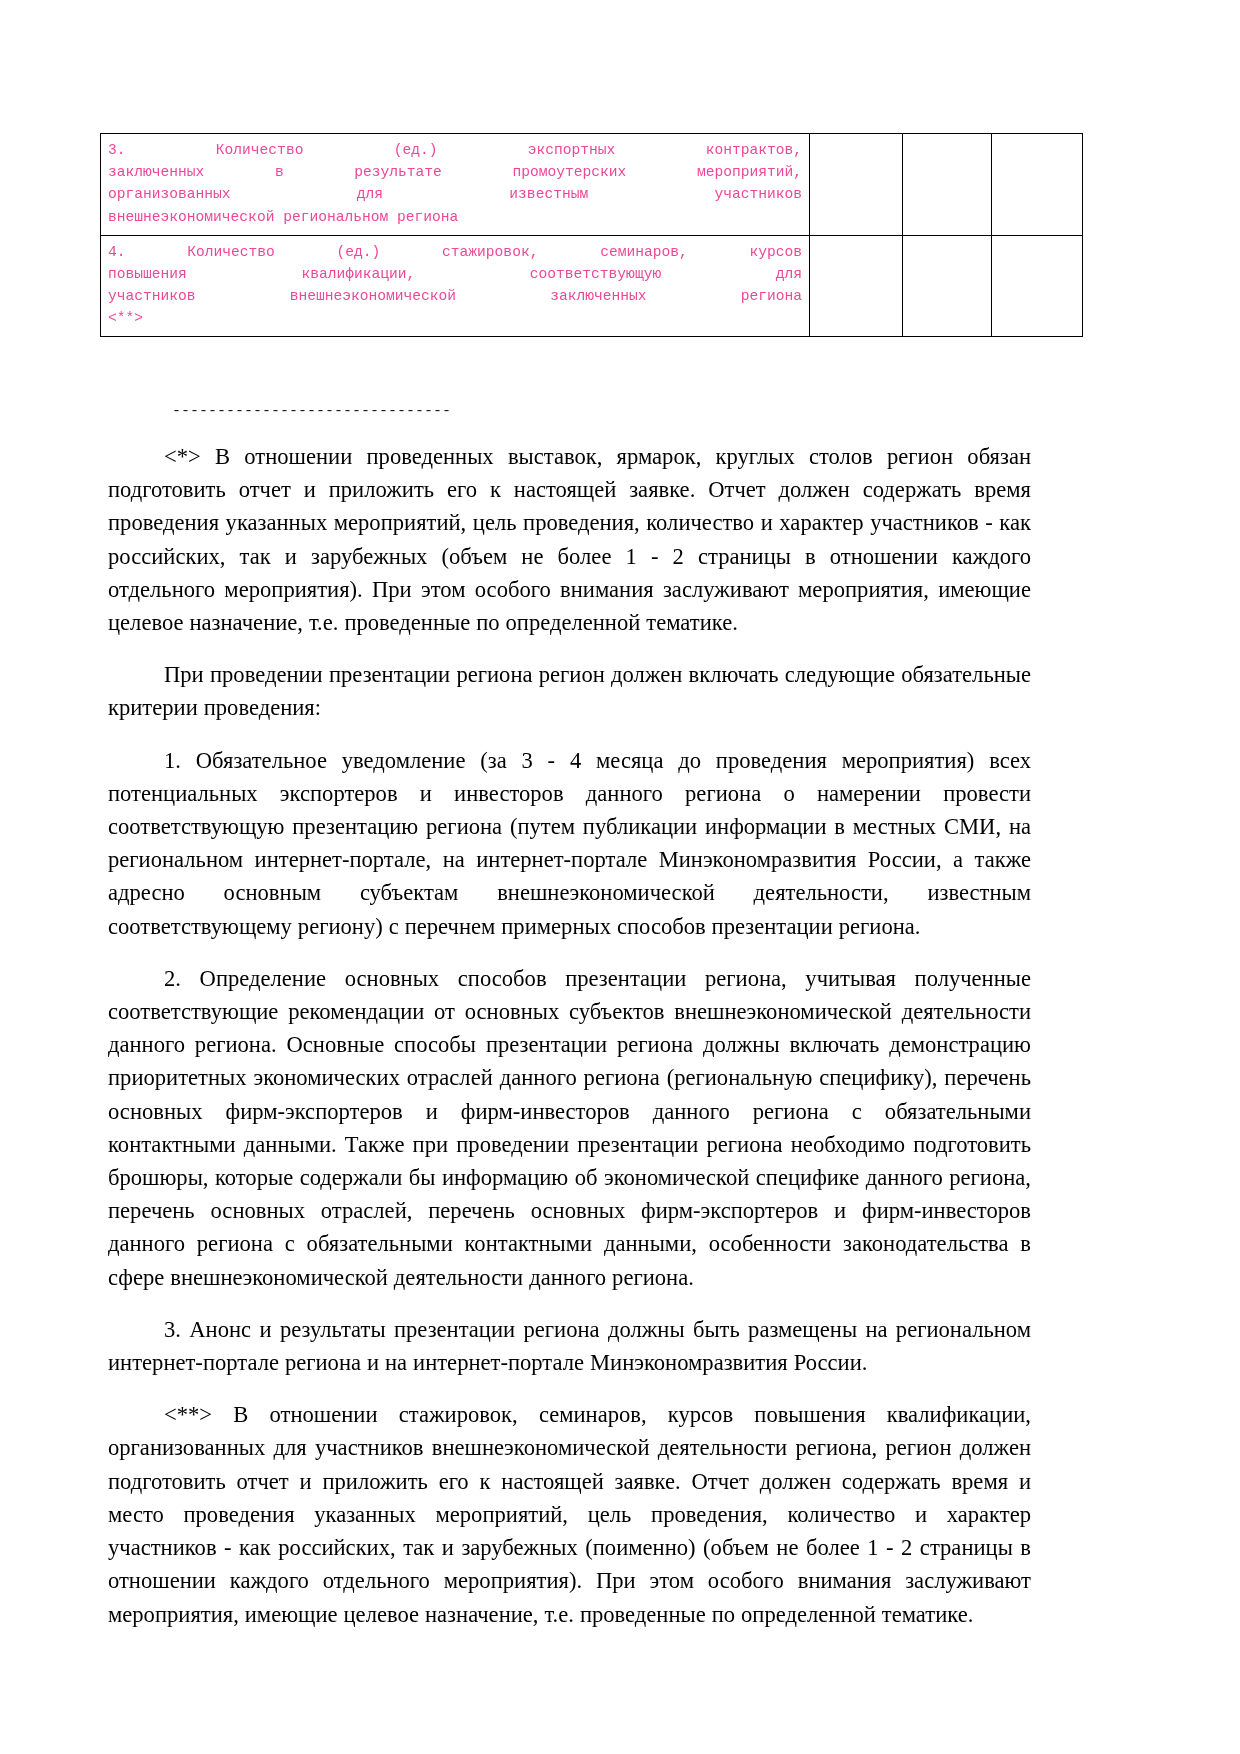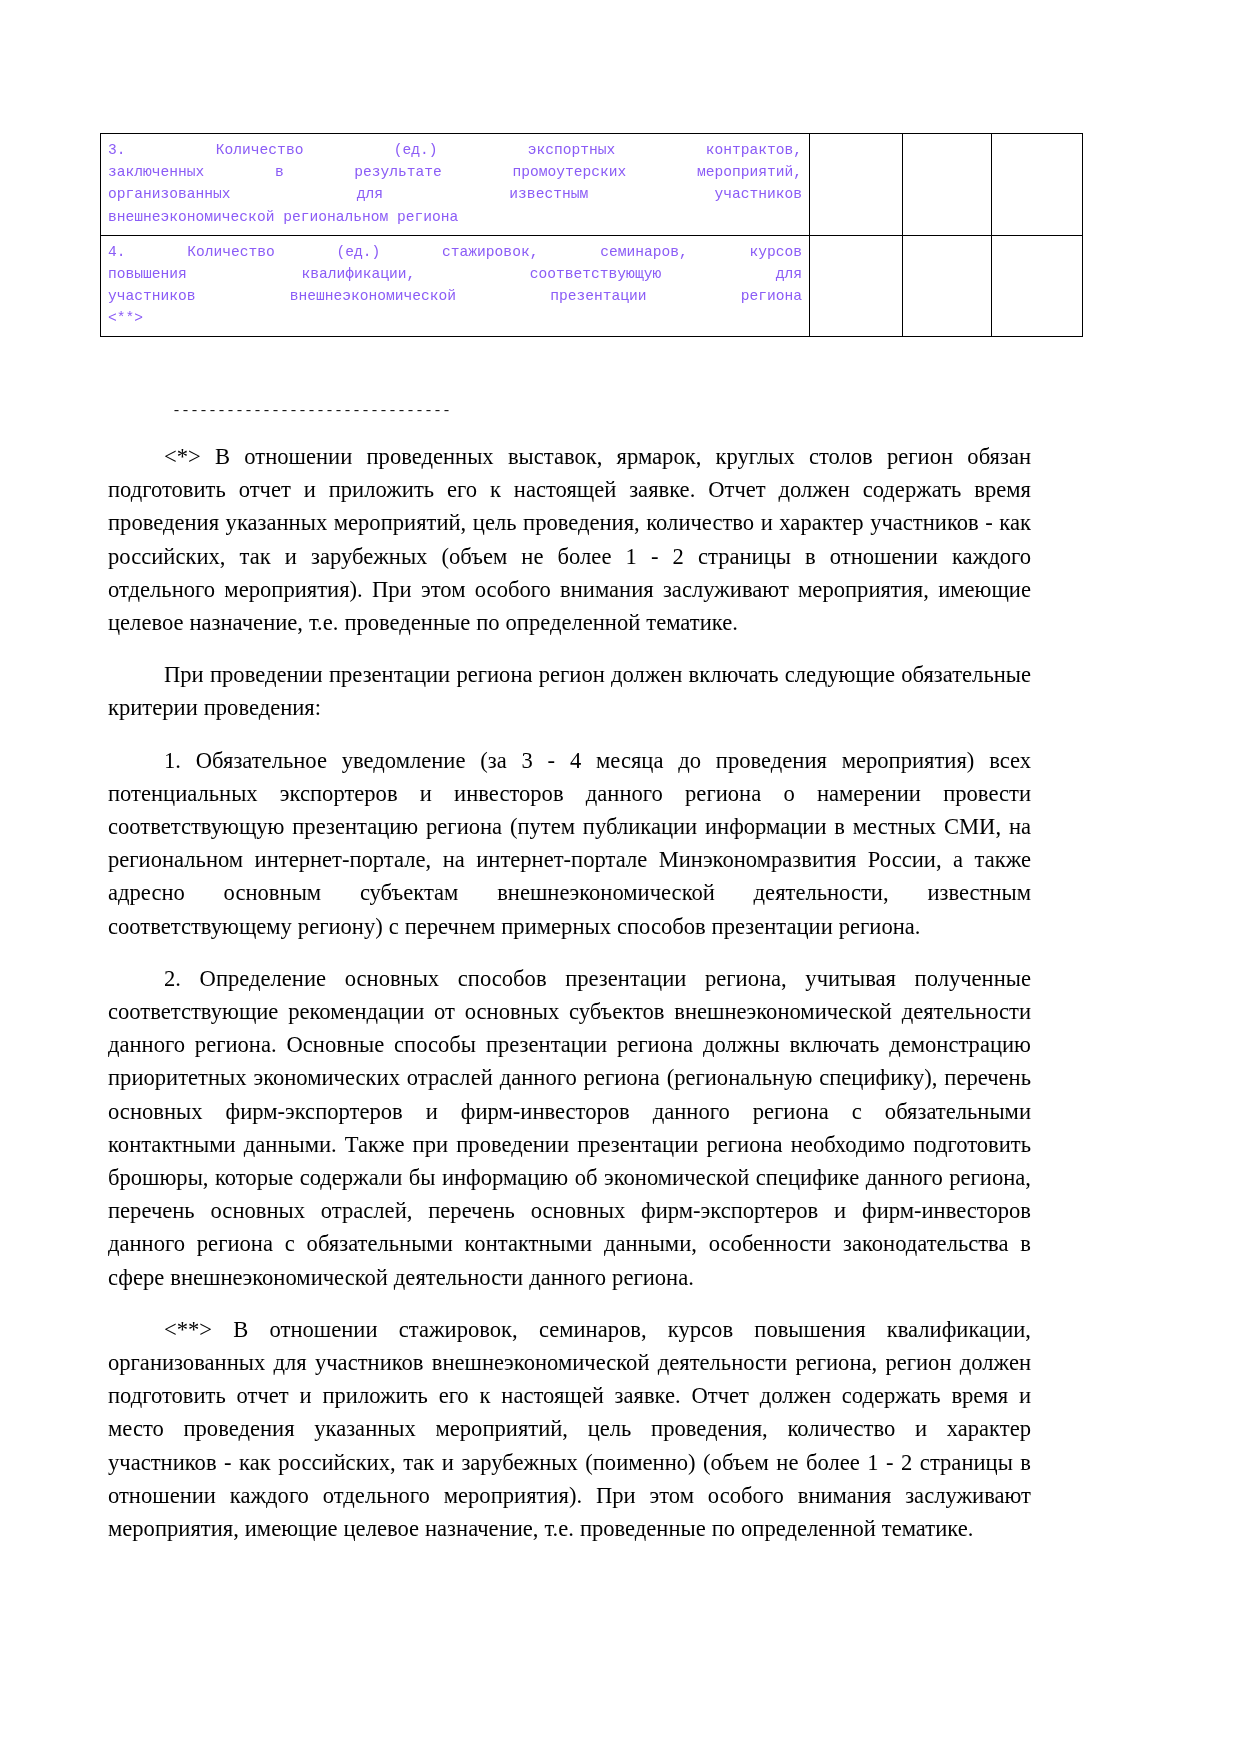--- a/index.html
+++ b/index.html
@@ -33,21 +33,21 @@
     top: 133px;
     width: 922px;
   }
   table.grid {
     border-collapse: collapse;
     table-layout: fixed;
     width: 922px;
     font-family: "Liberation Mono", "DejaVu Sans Mono", monospace;
     font-size: 14.6px;
     line-height: 1.52;
-    color: #8b5cf6;
+    color: #ec4899;
   }
   table.grid td {
     border: 1.6px solid #000;
     padding: 5px 7px 7px 7px;
     vertical-align: top;
     text-align: justify;
     text-align-last: justify;
     -moz-text-align-last: justify;
     word-spacing: 0px;
     hyphens: none;
@@ -112,34 +112,35 @@
             <span class="cell-line last">внешнеэкономической региональном региона</span>
           </td>
           <td class="c-a"></td>
           <td class="c-b"></td>
           <td class="c-c"></td>
         </tr>
         <tr>
           <td class="c-label">
             <span class="cell-line">4. Количество (ед.)  стажировок,  семинаров,  курсов</span>
             <span class="cell-line">повышения    квалификации,    соответствующую    для</span>
-            <span class="cell-line">участников внешнеэкономической презентации  региона</span>
+            <span class="cell-line">участников внешнеэкономической заключенных  региона</span>
             <span class="cell-line last">&lt;**&gt;</span>
           </td>
           <td class="c-a"></td>
           <td class="c-b"></td>
           <td class="c-c"></td>
         </tr>
       </tbody>
     </table>
   </div>
 
   <div class="dash-rule">-------------------------------</div>
 
   <div class="body-col">
     <p class="para">&lt;*&gt; В отношении проведенных выставок, ярмарок, круглых столов регион обязан подготовить отчет и приложить его к настоящей заявке. Отчет должен содержать время проведения указанных мероприятий, цель проведения, количество и характер участников - как российских, так и зарубежных (объем не более 1 - 2 страницы в отношении каждого отдельного мероприятия). При этом особого внимания заслуживают мероприятия, имеющие целевое назначение, т.е. проведенные по определенной тематике.</p>
     <p class="para">При проведении презентации региона регион должен включать следующие обязательные критерии проведения:</p>
     <p class="para">1. Обязательное уведомление (за 3 - 4 месяца до проведения мероприятия) всех потенциальных экспортеров и инвесторов данного региона о намерении провести соответствующую презентацию региона (путем публикации информации в местных СМИ, на региональном интернет-портале, на интернет-портале Минэкономразвития России, а также адресно основным субъектам внешнеэкономической деятельности, известным соответствующему региону) с перечнем примерных способов презентации региона.</p>
     <p class="para">2. Определение основных способов презентации региона, учитывая полученные соответствующие рекомендации от основных субъектов внешнеэкономической деятельности данного региона. Основные способы презентации региона должны включать демонстрацию приоритетных экономических отраслей данного региона (региональную специфику), перечень основных фирм-экспортеров и фирм-инвесторов данного региона с обязательными контактными данными. Также при проведении презентации региона необходимо подготовить брошюры, которые содержали бы информацию об экономической специфике данного региона, перечень основных отраслей, перечень основных фирм-экспортеров и фирм-инвесторов данного региона с обязательными контактными данными, особенности законодательства в сфере внешнеэкономической деятельности данного региона.</p>
+    <p class="para">3. Анонс и результаты презентации региона должны быть размещены на региональном интернет-портале региона и на интернет-портале Минэкономразвития России.</p>
     <p class="para">&lt;**&gt; В отношении стажировок, семинаров, курсов повышения квалификации, организованных для участников внешнеэкономической деятельности региона, регион должен подготовить отчет и приложить его к настоящей заявке. Отчет должен содержать время и место проведения указанных мероприятий, цель проведения, количество и характер участников - как российских, так и зарубежных (поименно) (объем не более 1 - 2 страницы в отношении каждого отдельного мероприятия). При этом особого внимания заслуживают мероприятия, имеющие целевое назначение, т.е. проведенные по определенной тематике.</p>
   </div>
 
 </div>
 
 </body></html>

